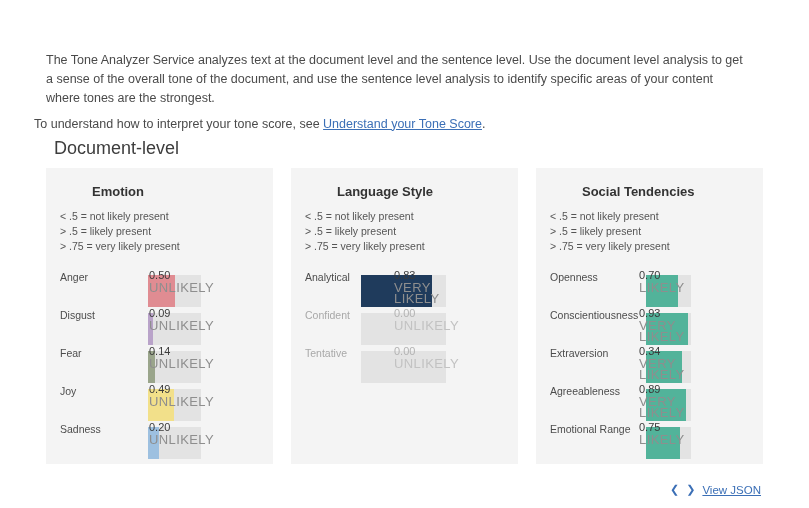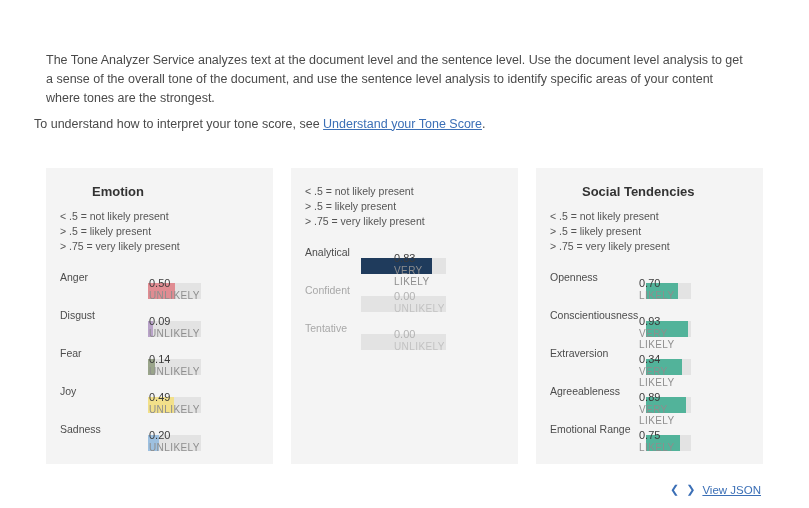--- a/index.html
+++ b/index.html
@@ -90,21 +90,21 @@
     font-size: 10.5px;
     width: 88px;
     flex: 0 0 88px;
     color: #4c4c4c;
     white-space: nowrap;
     overflow: hidden;
   }
   .row .label.dim { color: #a8a8a8; }
   .bar-track {
     position: relative;
-    height: 16px;
+    height: 32px;
     background: #e3e3e3;
     flex: 1 1 auto;
     margin-right: 4px;
     margin-top: 28px;
   }
   .bar-fill {
     position: absolute;
     left: 0; top: 0; bottom: 0;
     background: #888;
   }
@@ -115,21 +115,21 @@
     width: 54px;
     text-align: left;
   }
   .val {
     font-size: 11px;
     color: #3b3b3b;
     line-height: 13px;
   }
   .val.dim { color: #b3b3b3; }
   .qual {
-    font-size: 10px;
+    font-size: 13px;
     letter-spacing: .4px;
     color: #8e8e8e;
     line-height: 11px;
   }
   .qual.dim { color: #c2c2c2; }
 
   
   .card-lang .row .label { width: 56px; flex: 0 0 56px; }
   .card-social .row .label { width: 96px; flex: 0 0 96px; }
 
@@ -155,20 +155,21 @@
 </head>
 <body>
 
 <div class="page">
 
 
   <p class="intro">The Tone Analyzer Service analyzes text at the document level and the sentence level. Use the document level analysis to get a sense of the overall tone of the document, and use the sentence level analysis to identify specific areas of your content where tones are the strongest.</p>
 
   <p class="interpret"><span>To understand how to interpret your tone score, see </span><a href="#">Understand your Tone Score</a><span>.</span></p>
 
+  <div class="section-title">Document-level</div>
 
   <div class="cards">
 
     <div class="card card-emotion">
       <h3>Emotion</h3>
       <div class="legend">
         <div>&lt; .5 = not likely present</div>
         <div>&gt; .5 = likely present</div>
         <div>&gt; .75 = very likely present</div>
       </div>
@@ -220,20 +221,21 @@
               <div class="valblock">
                 <div class="val">0.20</div>
                 <div class="qual">UNLIKELY</div>
               </div>
             </div>
           </div>
         </div>
     </div>
 
     <div class="card card-lang">
+      <h3>Language Style</h3>
       <div class="legend">
         <div>&lt; .5 = not likely present</div>
         <div>&gt; .5 = likely present</div>
         <div>&gt; .75 = very likely present</div>
       </div>
       <div class="rows">
           <div class="row">
             <div class="label">Analytical</div>
             <div class="bar-track" style="margin-right: 58px;">
               <div class="bar-fill" style="width: 83%; background: rgb(31, 59, 92);"></div>

